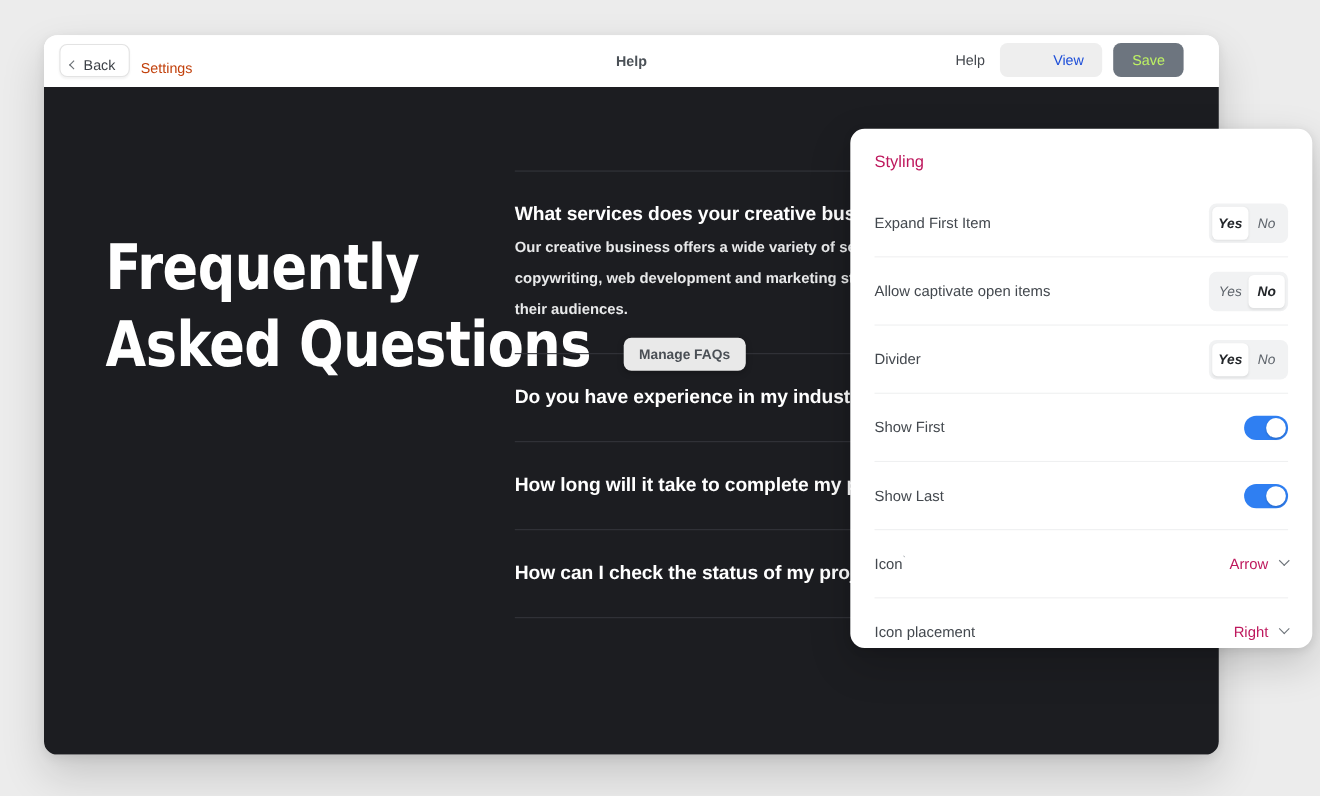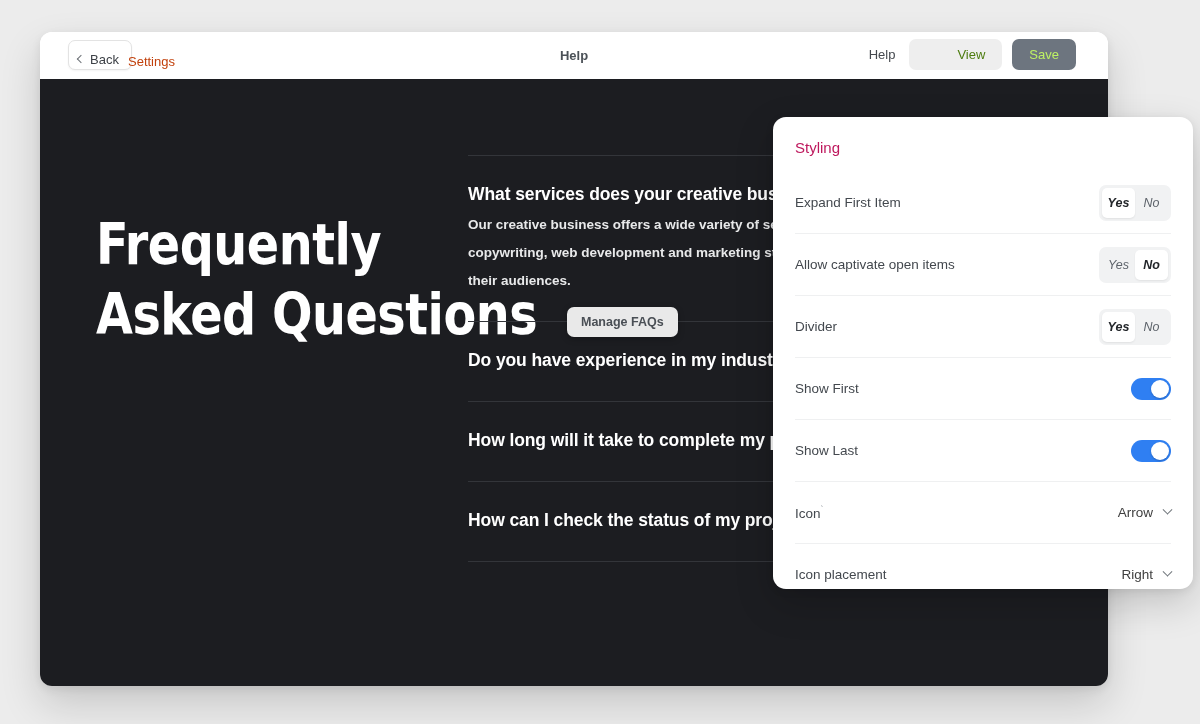--- a/index.html
+++ b/index.html
@@ -33,21 +33,20 @@
   #back-button {
     position: absolute; left: 14px; top: 8px;
     height: 30px; padding: 8px 12px 0 9px;
     display: flex; align-items: center; gap: 5px;
     background: #fff;
     border: 1px solid #e3e3e3;
     border-radius: 7px;
     box-shadow: 0 1px 2px rgba(0,0,0,0.05);
     font-size: 13px; color: #3d4147;
     cursor: pointer;
-    margin-left: 14px;
   }
   #back-button .chev {
     display: inline-block;
     width: 6px; height: 6px;
     border-left: 1.6px solid #6b7075;
     border-bottom: 1.6px solid #6b7075;
     transform: rotate(45deg);
     margin-right: 1px;
   }
   #settings-label {
@@ -67,21 +66,21 @@
   #help-link {
     font-size: 13px; color: #44484e;
     padding: 0 4px; cursor: pointer;
   }
   .tb-btn {
     height: 31px; padding: 0 17px;
     display: flex; align-items: center; justify-content: center;
     border-radius: 7px; border: none;
     font-size: 13px; font-family: inherit; cursor: pointer;
   }
-  #view-button { background: #eeeeee; color: #4d7c0f; padding-left: 48px; }
+  #view-button { background: #eeeeee; color: #1d4ed8; padding-left: 48px; }
   #save-button { background: #6d757f; color: #bef264; }
 
   
   #canvas {
     position: absolute;
     left: 0; top: 47px;
     width: 1068px; height: 607px;
     background: #1c1d21;
     border-radius: 0 0 12px 12px;
     overflow: hidden;
@@ -209,21 +208,21 @@
     width: 18px; height: 18px;
     border-radius: 50%;
     background: #fff;
     box-shadow: 0 1px 2px rgba(0,0,0,0.2);
   }
   .toggle.on .knob { left: 20px; }
 
   
   .sel {
     display: flex; align-items: center; gap: 11px;
-    font-size: 13.5px; color: #404040;
+    font-size: 13.5px; color: #be185d;
     cursor: pointer;
   }
   .sel .caret {
     display: inline-block;
     width: 7px; height: 7px;
     border-right: 1.6px solid #6d7379;
     border-bottom: 1.6px solid #6d7379;
     transform: rotate(45deg) translate(-2px,-2px);
   }
 </style>

